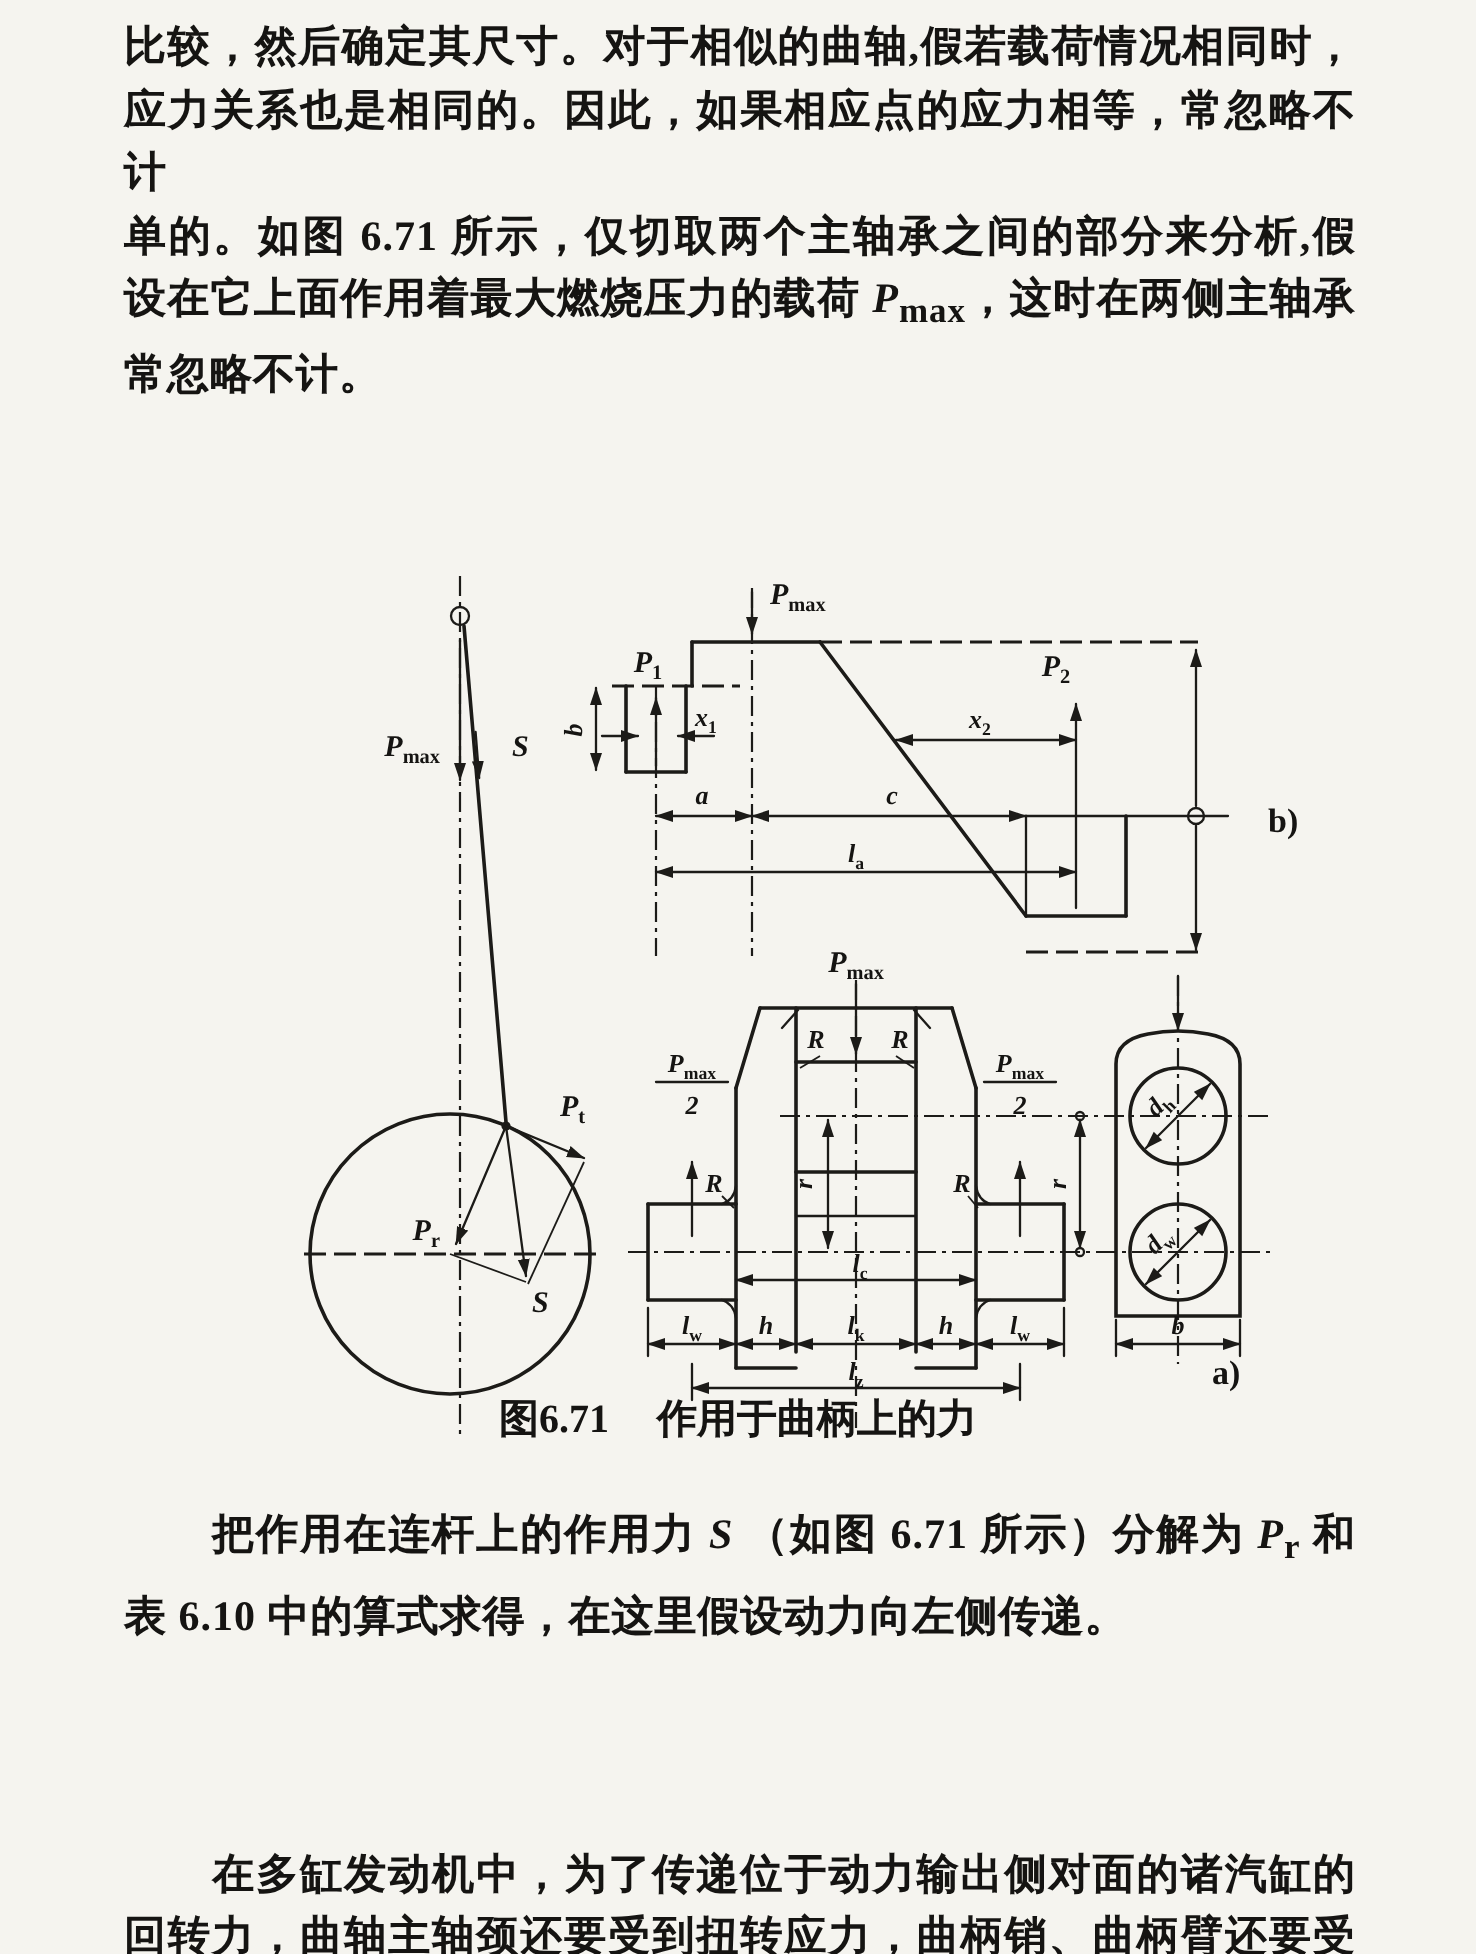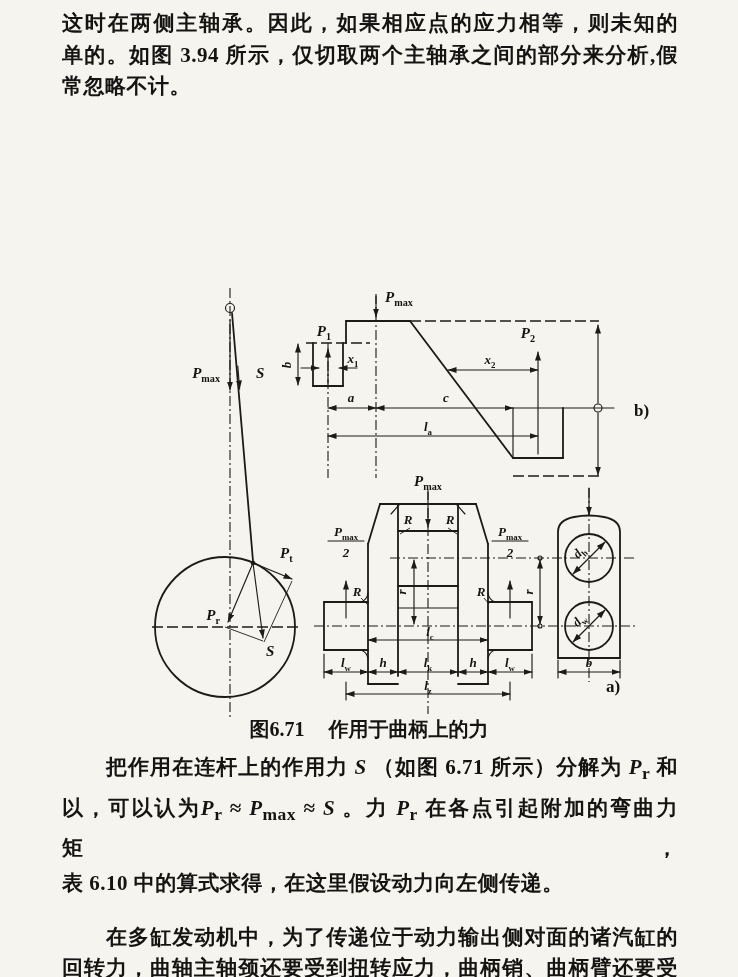--- a/index.html
+++ b/index.html
@@ -14,42 +14,44 @@
     text-align:justify;text-align-last:justify;
     font-size:21px;font-weight:600;letter-spacing:0.5px;
     white-space:nowrap0;
   }
   .tline.loose{text-align-last:left;font-family:Liberation Serif, serif;}
   .tline.ind{text-indent:2.1em;}
   #p1{top:8px;}  #p1 .tline{line-height:31.6px;}
   #p3{top:750px;} #p3 .tline{line-height:34.4px;}
   #p4{top:922px;} #p4 .tline{line-height:31px;}
   .caption{
-    position:absolute;top:716px;left:0;width:738px;text-align:center;
+    position:absolute;top:696px;left:0;width:738px;text-align:center;
     font-size:20px;font-weight:700;
   }
   .caption .sp{display:inline-block;width:1.2em;}
   #fig{position:absolute;left:58px;top:286px;}
   
   .s{stroke:#1c1b18;fill:none;stroke-width:1.8;stroke-linecap:round;}
   .t{stroke:#1c1b18;fill:none;stroke-width:1.15;stroke-linecap:round;}
   .th{stroke:#1c1b18;fill:none;stroke-width:0.9;}
   .dd{stroke:#1c1b18;fill:none;stroke-width:1.1;stroke-dasharray:10 3 2 3;}
   .da{stroke:#1c1b18;fill:none;stroke-width:1.6;stroke-dasharray:11 4;}
   text.lbl{font:italic 600 15px "Liberation Serif","DejaVu Serif",serif;fill:#151412;}
   text.lbl2{font:italic 600 13px "Liberation Serif","DejaVu Serif",serif;fill:#151412;}
   text.pn{font:600 17px "Liberation Serif","DejaVu Serif",serif;fill:#151412;}
   .mid{text-anchor:middle;} .end{text-anchor:end;}
 </style>
 </head>
 <body>
 
 <div id="p1" class="para">
-    <div class="tline">这时在两侧主轴承。因此，如果相应点的应力相等，则未知的</div>
-    <div class="tline">单的。如图 3.94 所示，仅切取两个主轴承之间的部分来分析,假</div>
+    <div class="tline">比较，然后确定其尺寸。对于相似的曲轴,假若载荷情况相同时，</div>
+    <div class="tline">应力关系也是相同的。因此，如果相应点的应力相等，常忽略不计</div>
+    <div class="tline">单的。如图 6.71 所示，仅切取两个主轴承之间的部分来分析,假</div>
+    <div class="tline">设在它上面作用着最大燃烧压力的载荷 <i>P</i><sub>max</sub>，这时在两侧主轴承</div>
     <div class="tline loose">常忽略不计。</div>
   </div>
 
 <svg id="fig" width="640" height="432" viewBox="0 0 640 432">
   <defs>
     <marker id="ah" markerWidth="10" markerHeight="7" refX="8.5" refY="3" orient="auto-start-reverse" markerUnits="userSpaceOnUse">
       <path d="M0,0L9,3L0,6Z" fill="#1c1b18"></path>
     </marker>
   </defs>
 
@@ -220,19 +222,18 @@
     <text class="lbl2 mid" x="475" y="306" transform="rotate(-90 475 306)"><tspan font-style="italic">r</tspan></text>
   </g>
 </svg>
 
 <div class="caption">
   <span>图6.71</span><span class="sp"></span><span>作用于曲柄上的力</span>
 </div>
 
 <div id="p3" class="para">
     <div class="tline ind">把作用在连杆上的作用力 <i>S</i> （如图 6.71 所示）分解为 <i>P</i><sub>r</sub> 和</div>
-    <div class="tline">以，可以认为<i>P</i><sub>r</sub> ≈ <i>P</i><sub>max</sub> ≈ <i>S</i> 。力 <i>P</i><sub>r</sub> 在各点引起附加的弯曲力矩，</div>
     <div class="tline loose">表 6.10 中的算式求得，在这里假设动力向左侧传递。</div>
   </div>
 <div id="p4" class="para">
     <div class="tline ind">在多缸发动机中，为了传递位于动力输出侧对面的诸汽缸的</div>
     <div class="tline">回转力，曲轴主轴颈还要受到扭转应力，曲柄销、曲柄臂还要受</div>
   </div>
 
 </body></html>

